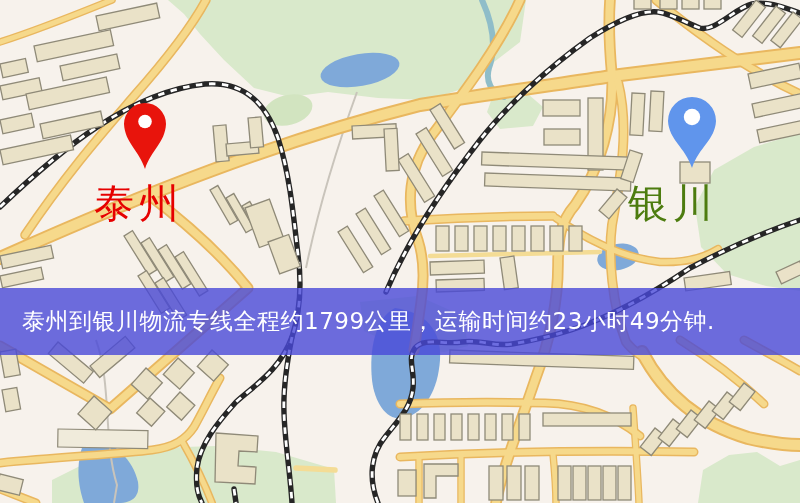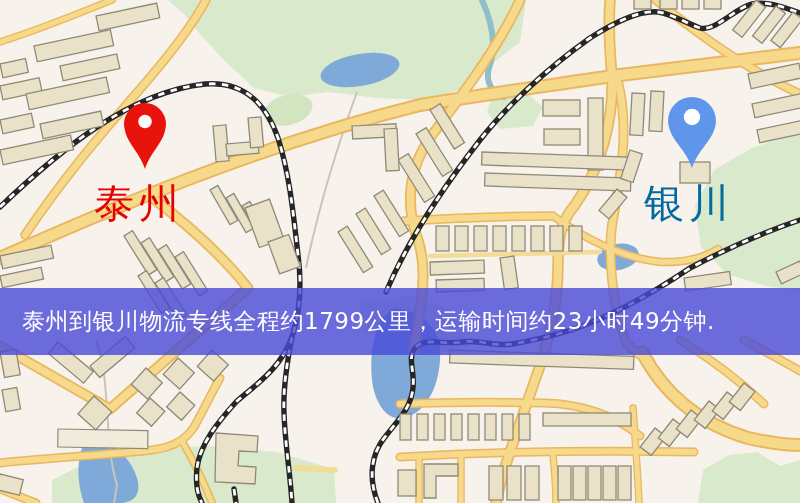--- a/index.html
+++ b/index.html
@@ -16,21 +16,21 @@
   .stream{fill:none;stroke:#8fbdc9;stroke-width:6;stroke-linecap:round;}
   .casing{fill:none;stroke:#e9b75f;stroke-linecap:round;stroke-linejoin:round;}
   .road{fill:none;stroke:#f6d98b;stroke-linecap:round;stroke-linejoin:round;}
   .minor{fill:none;stroke:#f4dc95;stroke-linecap:round;}
   .railb{fill:none;stroke:#262626;stroke-width:5.4;stroke-linecap:round;}
   .railw{fill:none;stroke:#ffffff;stroke-width:2.8;stroke-dasharray:6.5 6.5;}
   .b{fill:#eae2c8;stroke:#8f8a78;stroke-width:1.3;}
   .b2{fill:#f0ebdb;stroke:#8f8a78;stroke-width:1.2;}
   .city-label{position:absolute;font-weight:normal;font-size:40px;letter-spacing:5px;line-height:1;white-space:nowrap;}
   #label-taizhou{left:94px;top:183px;color:#e60000;}
-  #label-yinchuan{left:644px;top:183px;color:#0369a1;}
+  #label-yinchuan{left:628px;top:183px;color:#4d7c0f;}
   #banner{
     position:absolute;left:0;top:288px;width:800px;height:67px;box-sizing:border-box;
     background:rgba(72,72,216,0.8);color:#ffffff;display:flex;align-items:center;
     padding-left:22px;font-size:23px;letter-spacing:0.5px;white-space:nowrap;text-align:center;
   }
 </style>
 </head>
 <body>
 
 <div id="stage">

